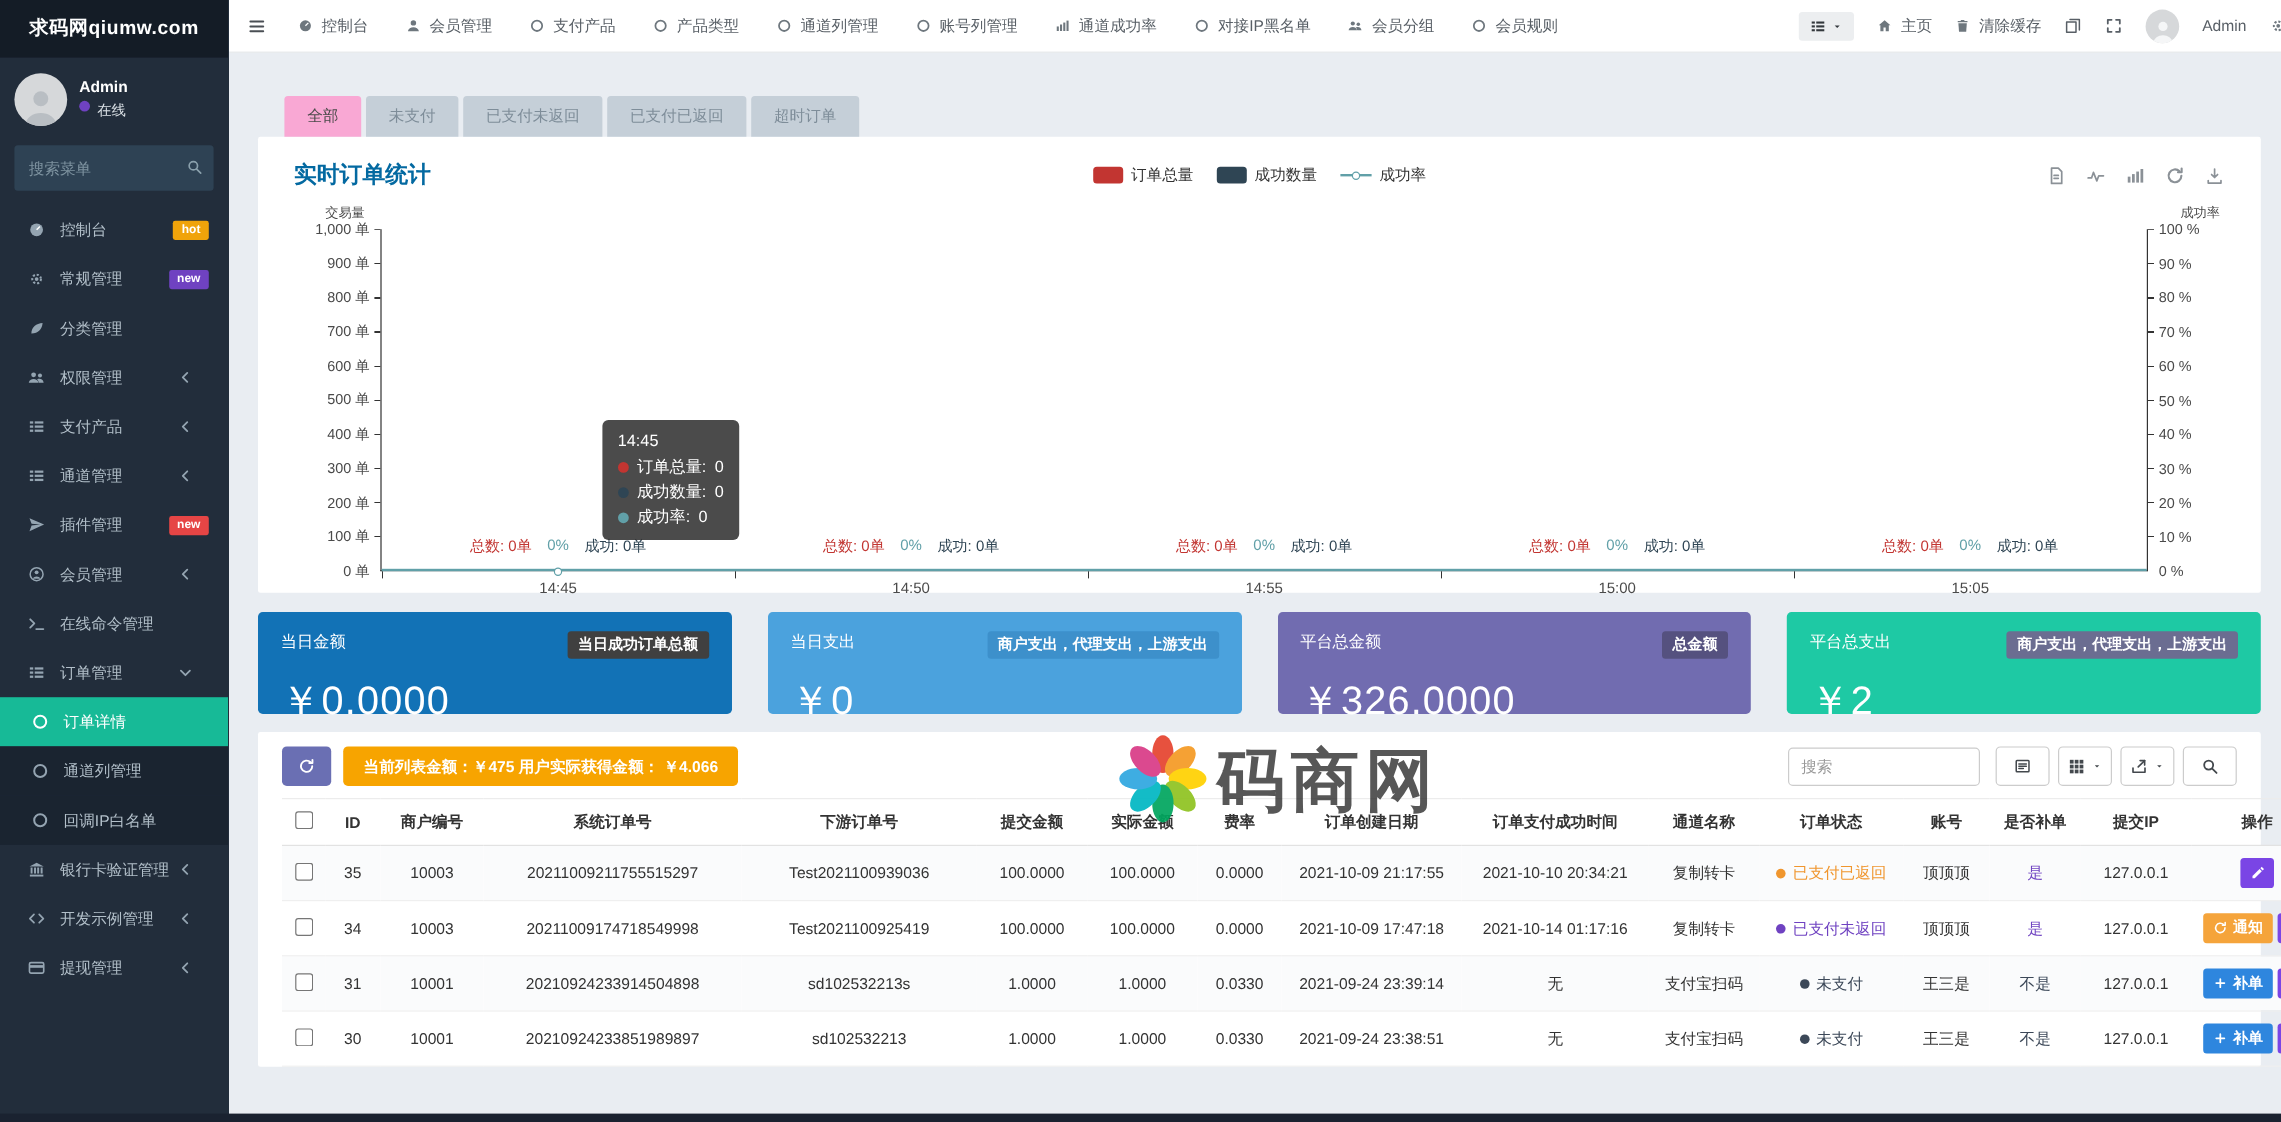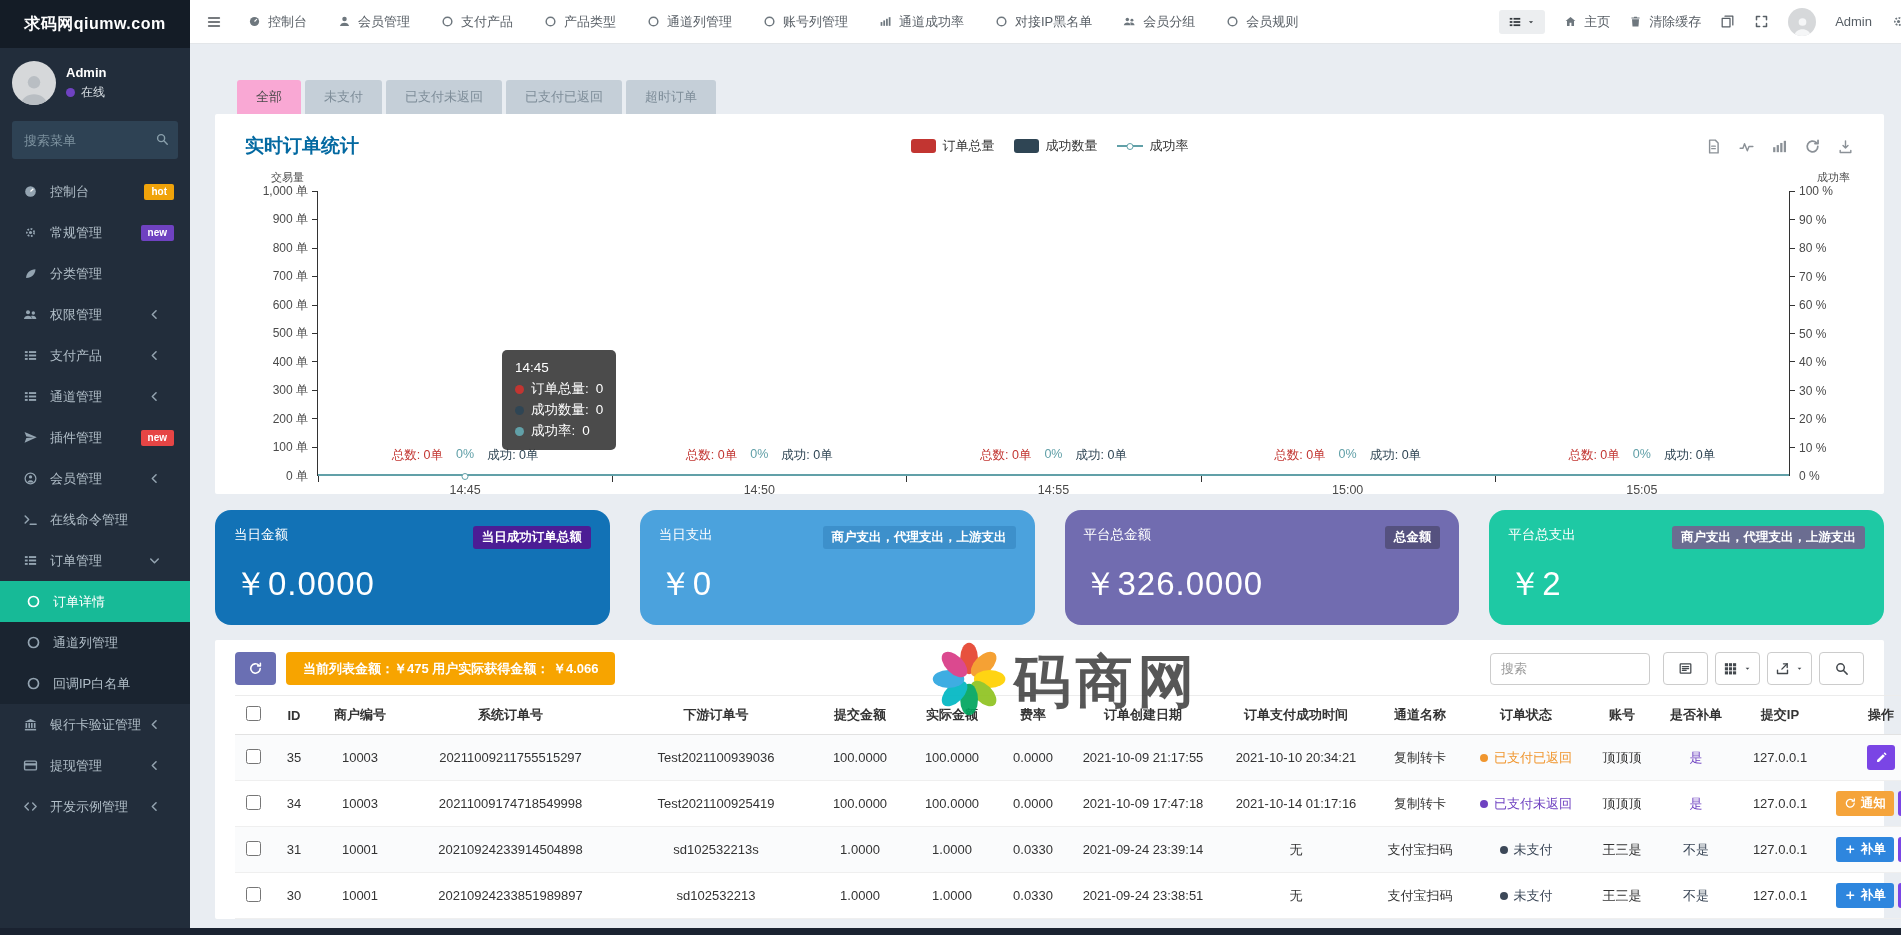--- a/index.html
+++ b/index.html
@@ -8,21 +8,21 @@
   .ic{display:inline-flex;align-items:center;justify-content:center}
   .ic svg{width:1em;height:1em;display:block}
 
   
   .sidebar{position:fixed;left:0;top:0;bottom:0;width:190px;background:#222d3b;z-index:20}
   .logo{height:48px;line-height:48px;text-align:center;color:#fff;font-size:16px;font-weight:bold;background:#141c26;letter-spacing:.5px}
   .profile{display:flex;align-items:center;gap:10px;padding:13px 12px 6px}
   .avatar{width:44px;height:44px;border-radius:50%;background:#d6d8da;overflow:hidden;display:flex;align-items:end;justify-content:center}
   .avatar svg{width:34px;height:34px}
   .p-name{color:#fff;font-size:13px;font-weight:bold;margin-bottom:4px}
-  .p-status{color:#dbe1e6;font-size:12px;display:flex;align-items:center;gap:6px}
+  .p-status{color:#dbe1e6;font-size:12px;display:flex;align-items:flex-start;gap:6px}
   .st-dot{width:9px;height:9px;border-radius:50%;background:#6f42c1;display:inline-block}
   .side-search{margin:10px 12px 6px;position:relative}
   .s-input{width:100%;height:38px;background:#2e4254;border:none;border-radius:3px;color:#cfd8dd;font-size:13px;padding:0 30px 0 12px;outline:none}
   .s-input::placeholder{color:#7e93a0}
   .s-ic{position:absolute;right:9px;top:11px;font-size:14px;color:#8aa0ac}
   #side-menu{padding-top:6px}
   .side-item{height:41px;display:flex;align-items:center;padding:0 16px 0 22px;color:#b2bfc9;font-size:13px;cursor:pointer}
   .side-item .ic{font-size:15px;margin-right:12px;color:#94a4b1;width:16px}
   .side-item.sub{background:#1a2430;padding-left:25px}
   .side-item.active{background:#17ba97;color:#fff}
@@ -87,21 +87,21 @@
   .pt-group{width:20%;display:flex;justify-content:center;gap:13px;font-size:12.5px;white-space:nowrap}
   .pt-total{color:#c23531}.pt-rate{color:#61a0a8}.pt-succ{color:#2f4554}
   .xlabels{position:absolute;left:0;right:0;top:100%;margin-top:8px;display:flex;font-size:12.5px;color:#4a4a4a}
   .xlabels span{width:20%;text-align:center}
   .tooltip{position:absolute;left:12.5%;top:56%;background:rgba(50,50,50,.88);border-radius:5px;padding:8px 13px;color:#fff;font-size:13.5px;line-height:1.55;z-index:6;white-space:nowrap}
   .tt-row{display:flex;align-items:center;gap:7px}
   .tt-dot{width:9px;height:9px;border-radius:50%;flex:none}
 
   
   .cards-row{display:flex;gap:30px;margin:16px 0 15px}
-  .scard{flex:1;height:115px;border-radius:16px;padding:16px 19px;color:#fff}
+  .scard{flex:1;height:85px;border-radius:4px;padding:16px 19px;color:#fff}
   .scard-top{display:flex;justify-content:space-between;align-items:flex-start;font-size:13.5px}
   .scard-badge{font-size:12.5px;font-weight:bold;padding:3px 9px;border-radius:3px;white-space:nowrap}
   .scard-val{font-size:33px;margin-top:13px;letter-spacing:1px}
 
   
   .table-card{padding:12px 20px 0;position:relative;min-height:252px}
   .t-toolbar{display:flex;align-items:center;gap:10px}
   .btn-refresh{width:41px;height:33px;background:#6a6fb3;border:none;border-radius:4px;color:#fff;font-size:15px;display:flex;align-items:center;justify-content:center;cursor:pointer}
   .alert-pill{background:#f7a400;color:#fff;font-size:13px;font-weight:bold;height:33px;display:flex;align-items:center;padding:0 17px;border-radius:4px}
   .t-right{margin-left:auto;display:flex;gap:7px;align-items:center}
@@ -322,40 +322,40 @@
         </span>
         <span>银行卡验证管理</span>
         <span class="chev ic">
           <svg viewBox="0 0 24 24" fill="none" stroke="currentColor" stroke-width="2.4" stroke-linecap="round" stroke-linejoin="round">
             <path d="M14.5 6l-6 6 6 6"></path>
           </svg>
         </span>
       </div>
       <div class="side-item">
         <span class="ic">
+          <svg viewBox="0 0 24 24" fill="none" stroke="currentColor" stroke-width="2.3" stroke-linecap="round" stroke-linejoin="round">
+            <path d="M8.5 6.5L3 12l5.5 5.5"></path>
+            <path d="M15.5 6.5L21 12l-5.5 5.5"></path>
+          </svg>
+        </span>
+        <span>开发示例管理</span>
+        <span class="chev ic">
+          <svg viewBox="0 0 24 24" fill="none" stroke="currentColor" stroke-width="2.4" stroke-linecap="round" stroke-linejoin="round">
+            <path d="M14.5 6l-6 6 6 6"></path>
+          </svg>
+        </span>
+      </div>
+      <div class="side-item">
+        <span class="ic">
           <svg viewBox="0 0 24 24">
             <rect x="2.5" y="5" width="19" height="14" rx="2" fill="none" stroke="currentColor" stroke-width="2.2"></rect>
             <rect x="2.5" y="8.4" width="19" height="3.6" fill="currentColor"></rect>
           </svg>
         </span>
         <span>提现管理</span>
-        <span class="chev ic">
-          <svg viewBox="0 0 24 24" fill="none" stroke="currentColor" stroke-width="2.4" stroke-linecap="round" stroke-linejoin="round">
-            <path d="M14.5 6l-6 6 6 6"></path>
-          </svg>
-        </span>
-      </div>
-      <div class="side-item">
-        <span class="ic">
-          <svg viewBox="0 0 24 24" fill="none" stroke="currentColor" stroke-width="2.3" stroke-linecap="round" stroke-linejoin="round">
-            <path d="M8.5 6.5L3 12l5.5 5.5"></path>
-            <path d="M15.5 6.5L21 12l-5.5 5.5"></path>
-          </svg>
-        </span>
-        <span>开发示例管理</span>
         <span class="chev ic">
           <svg viewBox="0 0 24 24" fill="none" stroke="currentColor" stroke-width="2.4" stroke-linecap="round" stroke-linejoin="round">
             <path d="M14.5 6l-6 6 6 6"></path>
           </svg>
         </span>
       </div>
     </nav>
 </aside>
 
 <div class="main">
@@ -669,21 +669,21 @@
               <span>0 %</span>
             </div>
         </div>
       </div>
     </section>
 
     <div class="cards-row" id="stat-cards">
         <div class="scard" style="background: rgb(18, 114, 182);">
           <div class="scard-top">
             <span>当日金额</span>
-            <span class="scard-badge" style="background: #4c1d95;">当日成功订单总额</span>
+            <span class="scard-badge" style="background: #404040;">当日成功订单总额</span>
           </div>
           <div class="scard-val">￥0.0000</div>
         </div>
         <div class="scard" style="background: rgb(75, 162, 221);">
           <div class="scard-top">
             <span>当日支出</span>
             <span class="scard-badge" style="background: rgb(61, 144, 203);">商户支出，代理支出，上游支出</span>
           </div>
           <div class="scard-val">￥0</div>
         </div>

